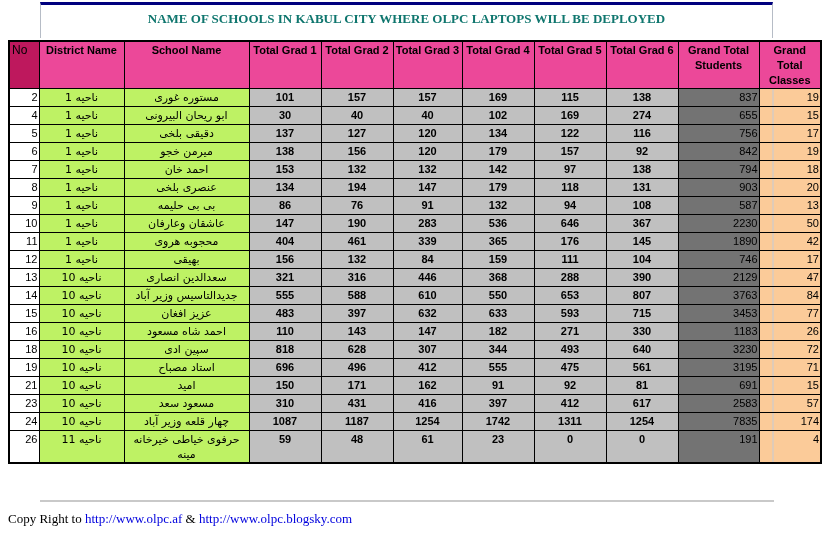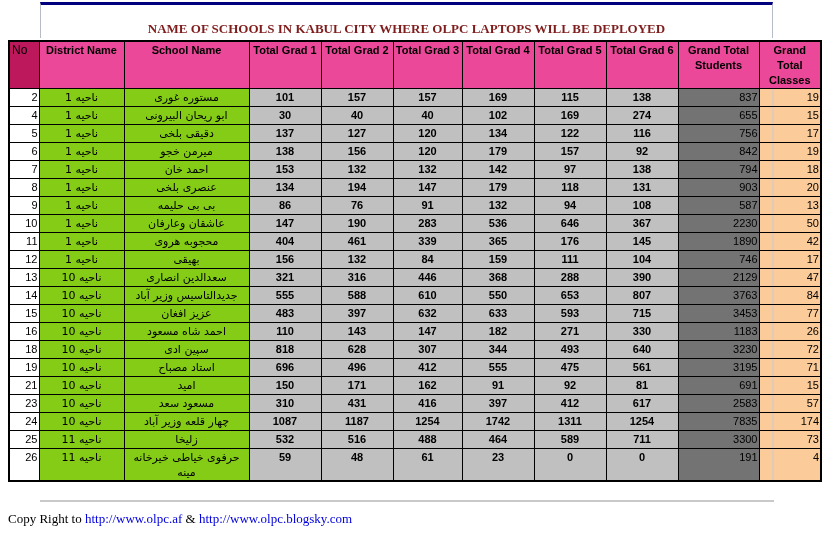--- a/index.html
+++ b/index.html
@@ -7,21 +7,21 @@
     width:829px;height:539px;position:relative;background:#ffffff;
     font-family:"Liberation Sans",sans-serif;overflow:hidden;
   }
   
   .title-box{
     position:absolute;left:40px;top:2px;width:733px;height:36px;
     border-top:3px solid #00007E;
     border-left:1px solid #b6bcc6;border-right:1px solid #b6bcc6;
     text-align:center;
     font-family:"Liberation Serif",serif;font-weight:bold;font-size:13px;
-    padding-top:16px;box-sizing:border-box;color:#7f1d1d;
+    padding-top:6px;box-sizing:border-box;color:#0f766e;
   }
   
   table.schools{
     position:absolute;left:8px;top:40px;width:812px;
     border-collapse:collapse;table-layout:fixed;
     border:2px solid #000;
   }
   table.schools th,table.schools td{
     border:1px solid #000;box-sizing:border-box;overflow:hidden;
     font-size:11px;line-height:15px;vertical-align:top;padding:1px 1px 0 1px;
@@ -30,21 +30,21 @@
     background:#ec4899;font-weight:bold;text-align:center;height:47px;
     padding-top:3px;
   }
   thead th.no{
     background:#be185d;text-align:left;font-weight:normal;font-size:12px;
     padding-left:2px;
   }
   tbody tr{height:18px;}
   td.no{text-align:right;padding-right:2px;background:#fff;}
   td.district,td.school{
-    text-align:center;direction:rtl;background:#84cc16;
+    text-align:center;direction:rtl;background:#bef264;
     font-family:"DejaVu Sans",sans-serif;font-size:10px;margin-left:38px;
   }
   td.school{white-space:pre-line;}
   td.grad{background:#C0C0C0;font-weight:bold;text-align:center;padding-top:2px;}
   td.students{background:#737373;text-align:right;padding-right:4px;padding-top:2px;}
   td.classes{
     background-color:#FBCB99;text-align:right;padding-right:3px;padding-top:2px;
     background-image:linear-gradient(to right,transparent 13px,#c3cad6 13px,#c3cad6 14px,transparent 14px);
   }
   
@@ -335,33 +335,20 @@
         <td class="grad">1087</td>
         <td class="grad">1187</td>
         <td class="grad">1254</td>
         <td class="grad">1742</td>
         <td class="grad">1311</td>
         <td class="grad">1254</td>
         <td class="students">7835</td>
         <td class="classes">174</td>
       </tr>
       <tr>
-        <td class="no">25</td>
-        <td class="district">ناحیه 11</td>
-        <td class="school">زلیخا</td>
-        <td class="grad">532</td>
-        <td class="grad">516</td>
-        <td class="grad">488</td>
-        <td class="grad">464</td>
-        <td class="grad">589</td>
-        <td class="grad">711</td>
-        <td class="students">3300</td>
-        <td class="classes">73</td>
-      </tr>
-      <tr>
         <td class="no">26</td>
         <td class="district">ناحیه 11</td>
         <td class="school">حرفوی خیاطی خیرخانه
 مینه</td>
         <td class="grad">59</td>
         <td class="grad">48</td>
         <td class="grad">61</td>
         <td class="grad">23</td>
         <td class="grad">0</td>
         <td class="grad">0</td>

